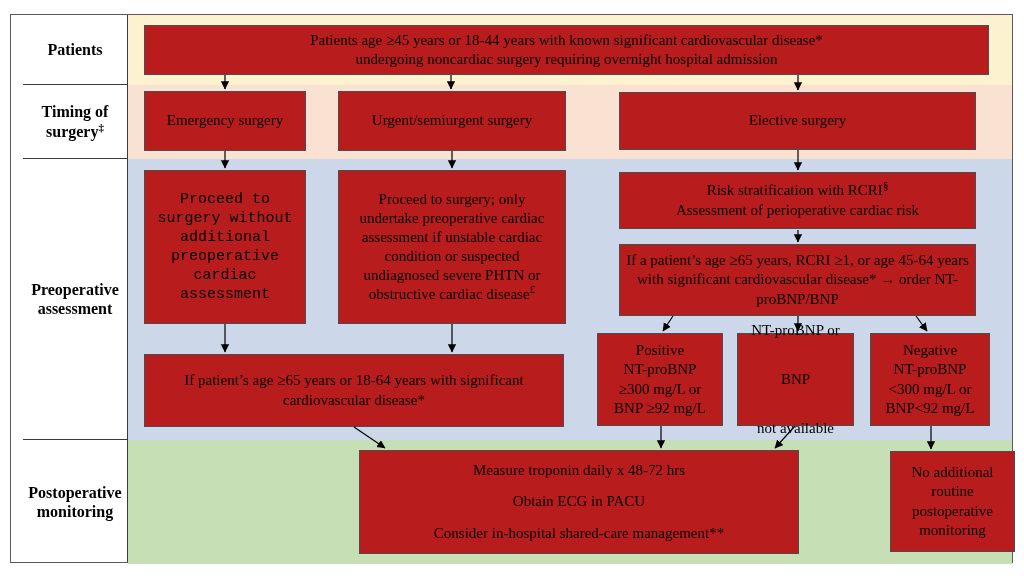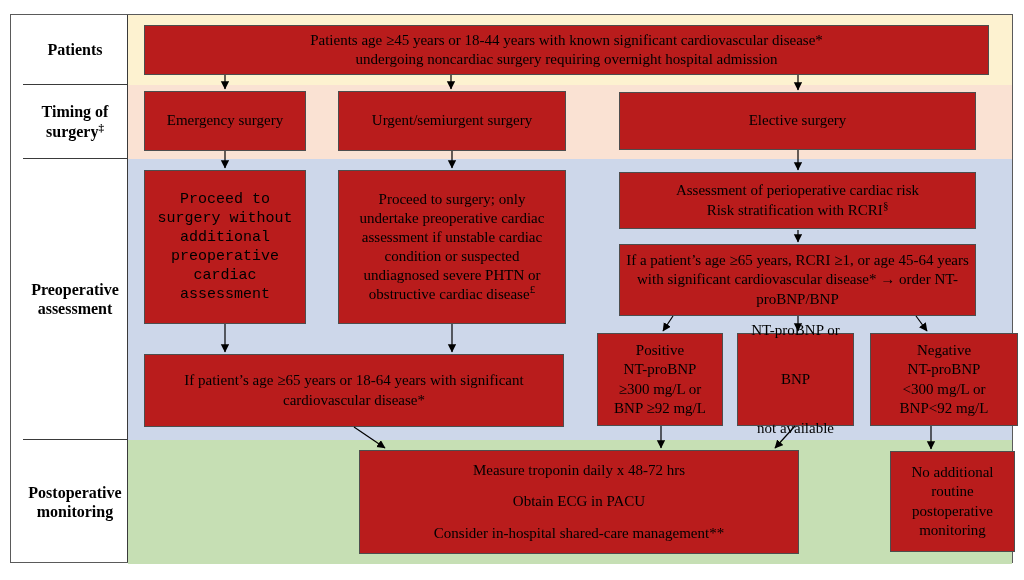--- a/index.html
+++ b/index.html
@@ -62,40 +62,40 @@
 
     <div class="bx" style="left:133px;top:155px;width:162px;height:154px;padding:0 4px;font-family:Liberation Mono, monospace;">
         <span>Proceed to surgery without additional preoperative cardiac assessment</span>
       </div>
 
     <div class="bx" style="left:327px;top:155px;width:228px;height:154px;padding:0 14px;">
       <span><span>Proceed to surgery; only undertake preoperative cardiac assessment if unstable cardiac condition or suspected undiagnosed severe PHTN or obstructive cardiac disease</span><sup>£</sup></span>
     </div>
 
     <div class="bx" style="left:608px;top:157px;width:357px;height:57px;">
+      <div><span>Risk stratification with RCRI</span><sup>§</sup></div>
       <div>Assessment of perioperative cardiac risk</div>
-      <div><span>Risk stratification with RCRI</span><sup>§</sup></div>
     </div>
 
     <div class="bx" style="left:608px;top:229px;width:357px;height:72px;padding:0 4px;">
         <span>If a patient’s age ≥65 years, RCRI ≥1, or age 45-64 years with significant cardiovascular disease* → order NT-proBNP/BNP</span>
       </div>
 
     <div class="bx" style="left:586px;top:318px;width:126px;height:93px;">
         <div>Positive</div>
         <div>NT-proBNP</div>
         <div>≥300 mg/L or</div>
         <div>BNP ≥92 mg/L</div>
       </div>
     <div class="bx" style="left:726px;top:318px;width:117px;height:93px;gap:30px;">
         <div>NT-proBNP or</div>
         <div>BNP</div>
         <div>not available</div>
       </div>
-    <div class="bx" style="left:859px;top:318px;width:148px;height:93px;">
+    <div class="bx" style="left:859px;top:318px;width:120px;height:93px;">
         <div>Negative</div>
         <div>NT-proBNP</div>
         <div>&lt;300 mg/L or</div>
         <div>BNP&lt;92 mg/L</div>
       </div>
 
     <div class="bx" style="left:133px;top:339px;width:420px;height:73px;padding:0 6px;">
         <span>If patient’s age ≥65 years or 18-64 years with significant cardiovascular disease*</span>
       </div>
 

